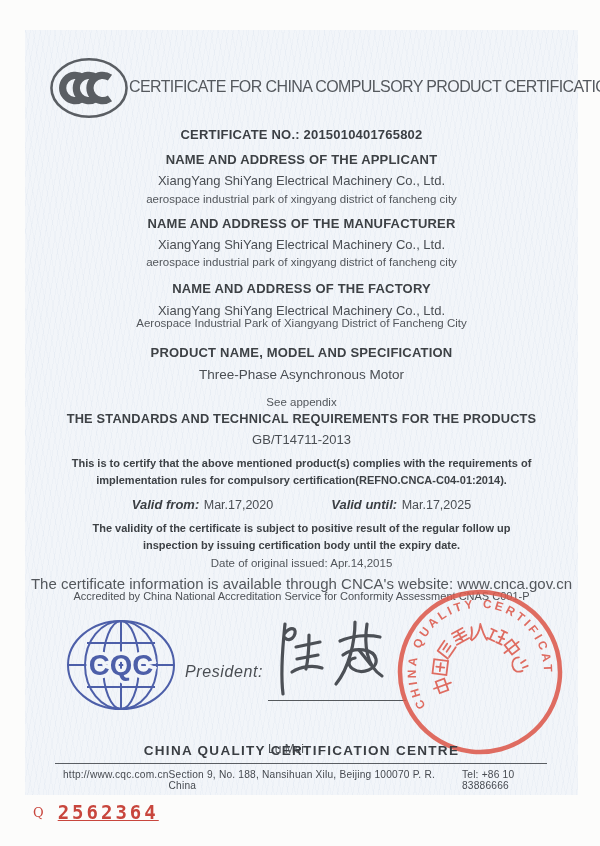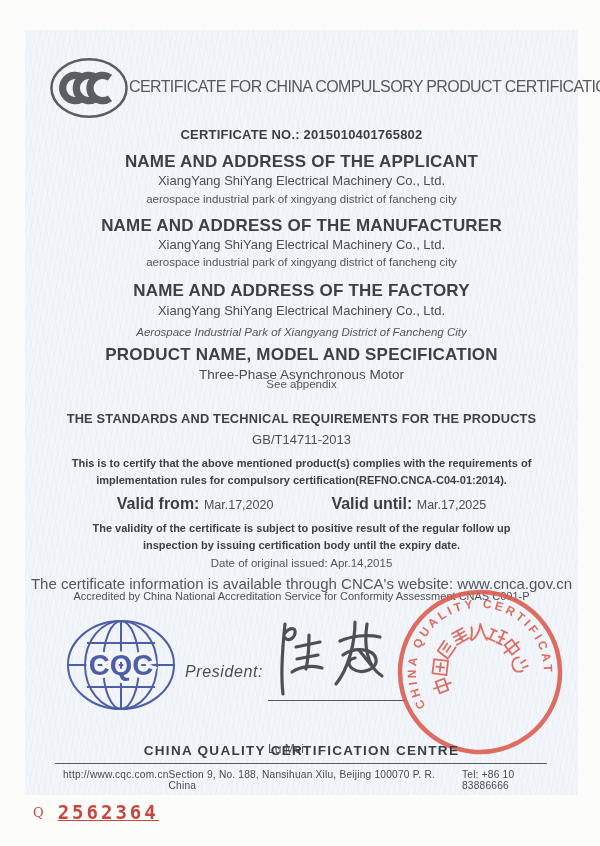--- a/index.html
+++ b/index.html
@@ -11,31 +11,31 @@
   }
   .paper{
     position:absolute;left:25px;top:30px;width:553px;height:765px;
     background-color:#f2f5f9;
     background-image:
       repeating-linear-gradient(100deg, rgba(110,145,190,0.045) 0 1px, rgba(0,0,0,0) 1px 5px),
       repeating-linear-gradient(80deg, rgba(110,145,190,0.035) 0 1px, rgba(0,0,0,0) 1px 7px);
   }
   .abs{position:absolute;}
   .ctr{left:0;right:0;text-align:center;}
-  .hd{font-weight:bold;font-size:17px;color:#3d4145;letter-spacing:0.2px;}
+  .hd{font-weight:bold;font-size:13px;color:#3d4145;letter-spacing:0.2px;}
   .nm{font-size:13px;color:#4a4e53;}
   .ad{font-size:11.5px;color:#52565b;}
   .title{
     left:104px;top:48px;width:446px;text-align:center;
     font-size:16px;letter-spacing:-0.6px;color:#55595e;white-space:nowrap;
   }
   .certno{top:97px;font-weight:bold;font-size:13px;color:#3b3f44;letter-spacing:0.2px;}
   .para-b{font-weight:bold;font-size:11px;color:#3d4145;line-height:17px;}
   .validrow{top:465px;display:flex;justify-content:center;gap:58px;left:0;right:0;}
-  .validrow .lbl{font-weight:bold;font-size:16px;color:#3b3f44;}
+  .validrow .lbl{font-weight:bold;font-size:13px;color:#3b3f44;font-style:italic;}
   .validrow .val{font-size:12.5px;color:#4a4e53;}
   .small{font-size:15px;color:#53575c;}
   .sig-line{border-top:1.5px solid #55595d;}
   .footer-org{top:713px;font-weight:bold;font-size:13.5px;letter-spacing:1.3px;color:#3a3e43;}
   .footer-rule{top:733px;left:30px;width:492px;border-top:1.2px solid #5a5e63;}
   .footer-row{
     top:739px;left:38px;width:500px;display:flex;justify-content:space-between;
     font-size:10.2px;color:#464a50;letter-spacing:0.2px;
   }
   .serial{position:absolute;left:33px;top:801px;color:#c8463d;display:flex;align-items:flex-start;gap:14px;}
@@ -64,25 +64,25 @@
   <div class="abs ctr hd" style="top:122px;">NAME AND ADDRESS OF THE APPLICANT</div>
   <div class="abs ctr nm" style="top:143px;">XiangYang ShiYang Electrical Machinery Co., Ltd.</div>
   <div class="abs ctr ad" style="top:163px;">aerospace industrial park of xingyang district of fancheng city</div>
 
   <div class="abs ctr hd" style="top:186px;">NAME AND ADDRESS OF THE MANUFACTURER</div>
   <div class="abs ctr nm" style="top:207px;">XiangYang ShiYang Electrical Machinery Co., Ltd.</div>
   <div class="abs ctr ad" style="top:226px;">aerospace industrial park of xingyang district of fancheng city</div>
 
   <div class="abs ctr hd" style="top:251px;">NAME AND ADDRESS OF THE FACTORY</div>
   <div class="abs ctr nm" style="top:273px;">XiangYang ShiYang Electrical Machinery Co., Ltd.</div>
-  <div class="abs ctr ad" style="top:296px;font-style:italic;">Aerospace Industrial Park of Xiangyang District of Fancheng City</div>
+  <div class="abs ctr ad" style="top:287px;">Aerospace Industrial Park of Xiangyang District of Fancheng City</div>
 
   <div class="abs ctr hd" style="top:315px;">PRODUCT NAME, MODEL AND SPECIFICATION</div>
   <div class="abs ctr nm" style="top:337px;font-size:13.5px;">Three-Phase Asynchronous Motor</div>
-  <div class="abs ctr ad" style="top:348px;">See  appendix</div>
+  <div class="abs ctr ad" style="top:366px;">See  appendix</div>
 
   <div class="abs ctr hd" style="top:381px;font-size:12.8px;">THE STANDARDS AND TECHNICAL REQUIREMENTS FOR THE PRODUCTS</div>
   <div class="abs ctr nm" style="top:402px;">GB/T14711-2013</div>
 
   <div class="abs para-b" style="top:425px;left:32px;width:489px;text-align:center;">This is to certify that the above mentioned product(s) complies with the requirements of implementation rules for compulsory certification(REFNO.CNCA-C04-01:2014).</div>
 
   <div class="abs validrow">
     <span>
       <span class="lbl">Valid from:</span>
       <span class="val">Mar.17,2020</span>

